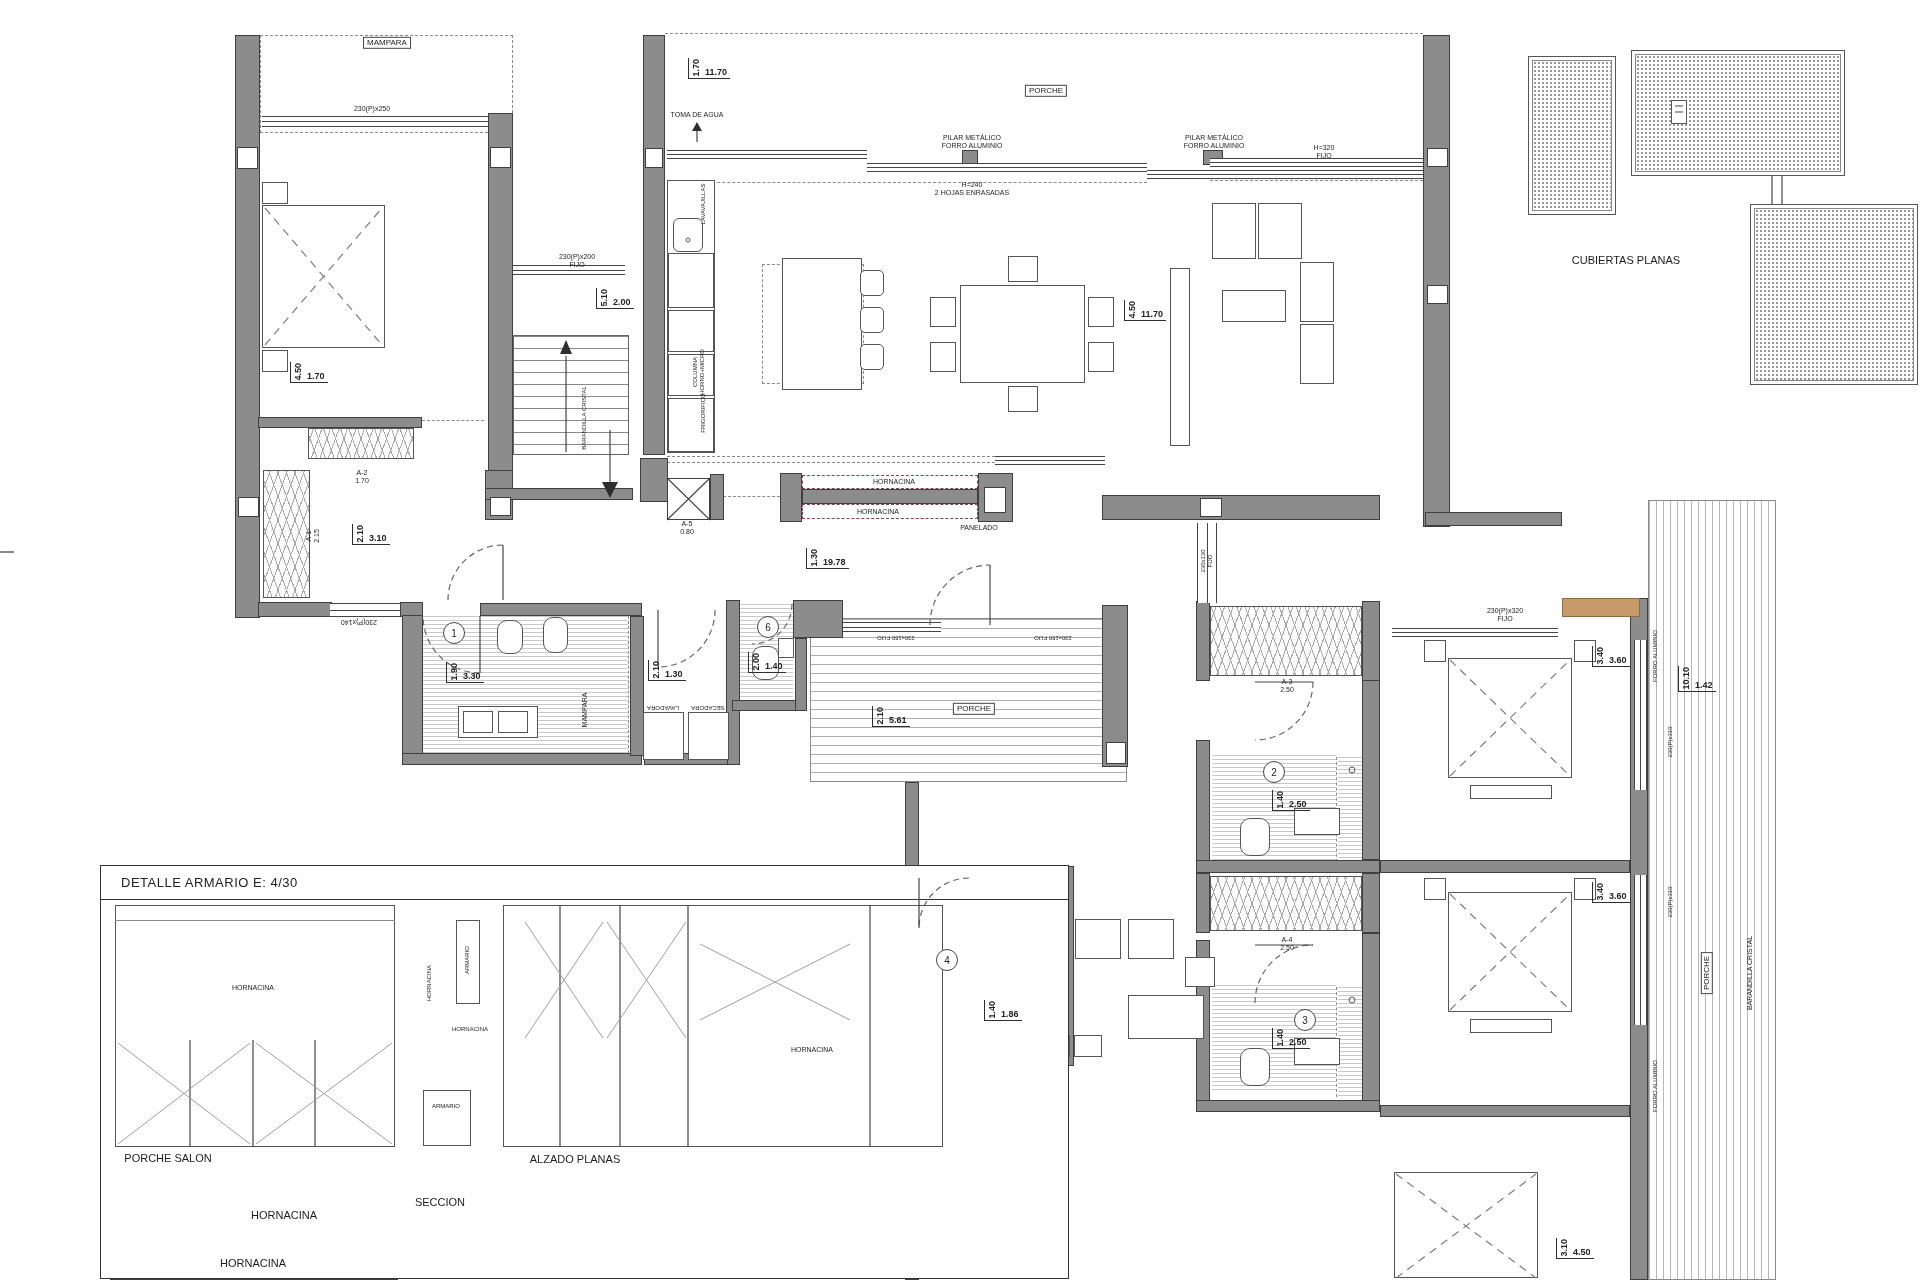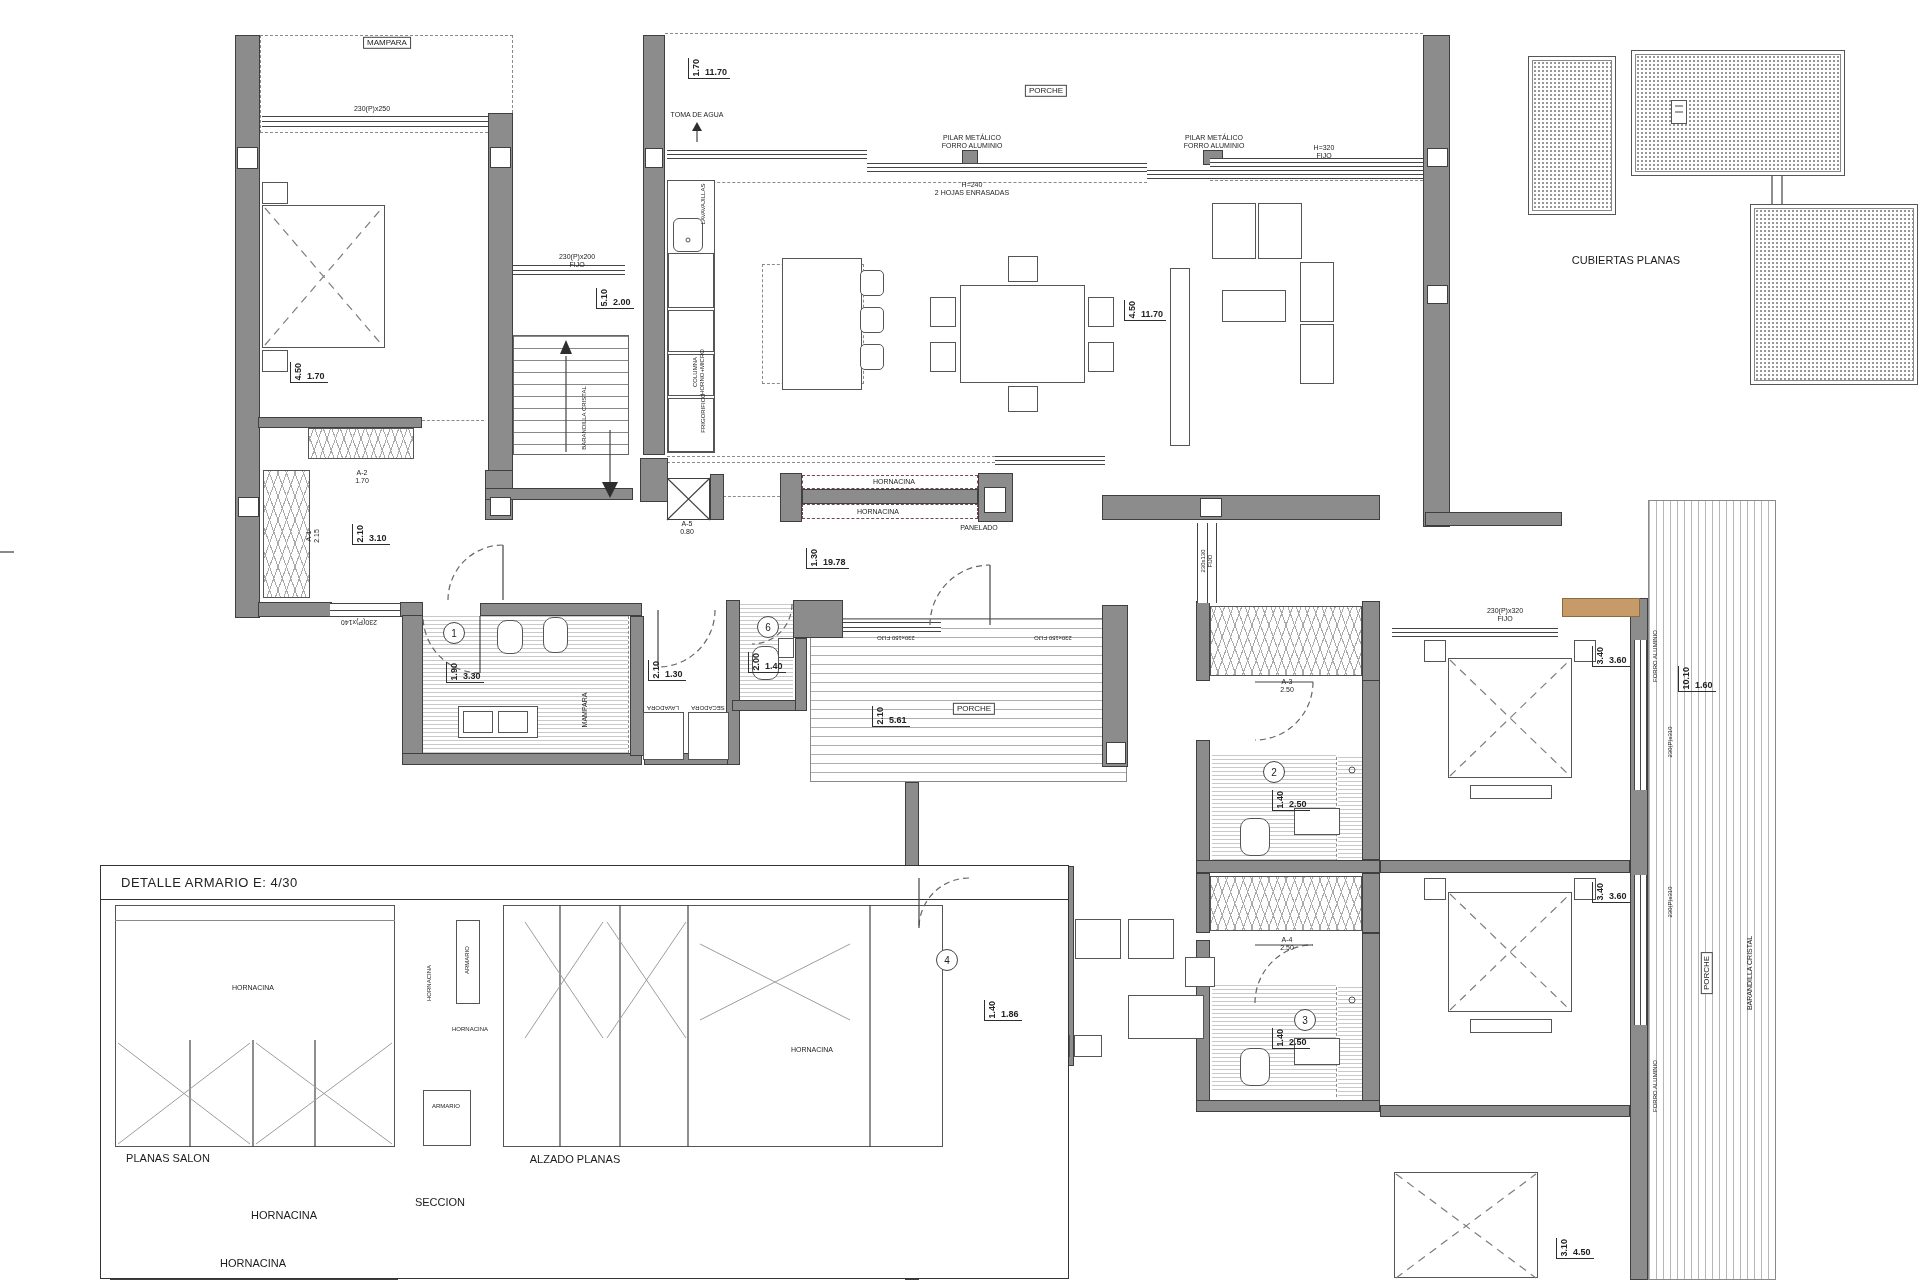--- a/index.html
+++ b/index.html
@@ -330,21 +330,21 @@
 2.50</div>
       <div class="lbl sm" style="left: 1287px; top: 944px; transform: translate(-50%, -50%);">A-4
 2.50</div>
       <div class="lbl med" style="left: 1626px; top: 260px; transform: translate(-50%, -50%);">CUBIERTAS PLANAS</div>
       <div class="lbl sm" style="left: 253px; top: 988px; transform: translate(-50%, -50%);">HORNACINA</div>
       <div class="lbl xs" style="left: 429px; top: 983px; transform: translate(-50%, -50%) rotate(-90deg);">HORNACINA</div>
       <div class="lbl xs" style="left: 467px; top: 960px; transform: translate(-50%, -50%) rotate(-90deg);">ARMARIO</div>
       <div class="lbl xs" style="left: 470px; top: 1029px; transform: translate(-50%, -50%);">HORNACINA</div>
       <div class="lbl sm" style="left: 812px; top: 1050px; transform: translate(-50%, -50%);">HORNACINA</div>
       <div class="lbl xs" style="left: 446px; top: 1106px; transform: translate(-50%, -50%);">ARMARIO</div>
-      <div class="lbl med" style="left: 168px; top: 1158px; transform: translate(-50%, -50%);">PLANAS SALON</div>
+      <div class="lbl med" style="left: 168px; top: 1158px; transform: translate(-50%, -50%);">PORCHE SALON</div>
       <div class="lbl med" style="left: 440px; top: 1158px; transform: translate(-50%, -50%); margin-top: 44px;">SECCION</div>
       <div class="lbl med" style="left: 575px; top: 1159px; transform: translate(-50%, -50%);">ALZADO PLANAS</div>
       <div class="lbl med" style="left: 284px; top: 1215px; transform: translate(-50%, -50%);">HORNACINA</div>
       <div class="lbl med" style="left: 253px; top: 1263px; transform: translate(-50%, -50%);">HORNACINA</div>
       <div class="lbl xs" style="left: 584px; top: 418px; transform: translate(-50%, -50%) rotate(-90deg);">BARANDILLA CRISTAL</div>
       <div class="lbl sm" style="left: 1750px; top: 973px; transform: translate(-50%, -50%) rotate(-90deg);">BARANDILLA CRISTAL</div>
       <div class="lbl xs" style="left: 703px; top: 204px; transform: translate(-50%, -50%) rotate(-90deg);">LAVAVAJILLAS</div>
       <div class="lbl xs" style="left: 699px; top: 372px; transform: translate(-50%, -50%) rotate(-90deg);">COLUMNA
 HORNO+MICRO</div>
       <div class="lbl xs" style="left: 703px; top: 413px; transform: translate(-50%, -50%) rotate(-90deg);">FRIGORIFICO</div>
@@ -404,21 +404,21 @@
       <div class="dim" style="left: 1592px; top: 646px;">
         <span class="dv">3.40</span>
         <span class="dh">3.60</span>
       </div>
       <div class="dim" style="left: 1592px; top: 882px;">
         <span class="dv">3.40</span>
         <span class="dh">3.60</span>
       </div>
       <div class="dim" style="left: 1678px; top: 666px;">
         <span class="dv">10.10</span>
-        <span class="dh">1.60</span>
+        <span class="dh">1.42</span>
       </div>
       <div class="dim" style="left: 984px; top: 1000px;">
         <span class="dv">1.40</span>
         <span class="dh">1.86</span>
       </div>
       <div class="dim" style="left: 1556px; top: 1238px;">
         <span class="dv">3.10</span>
         <span class="dh">4.50</span>
       </div>
       <div class="circ" style="left: 454px; top: 633px;">1</div>

